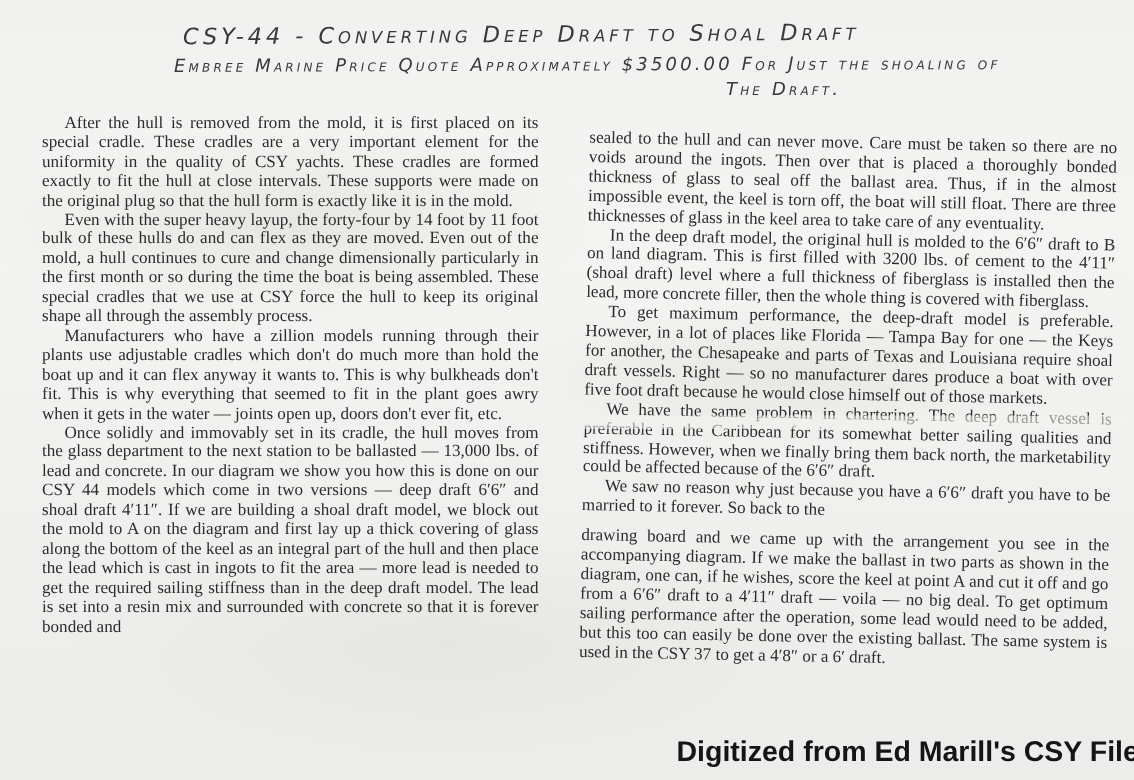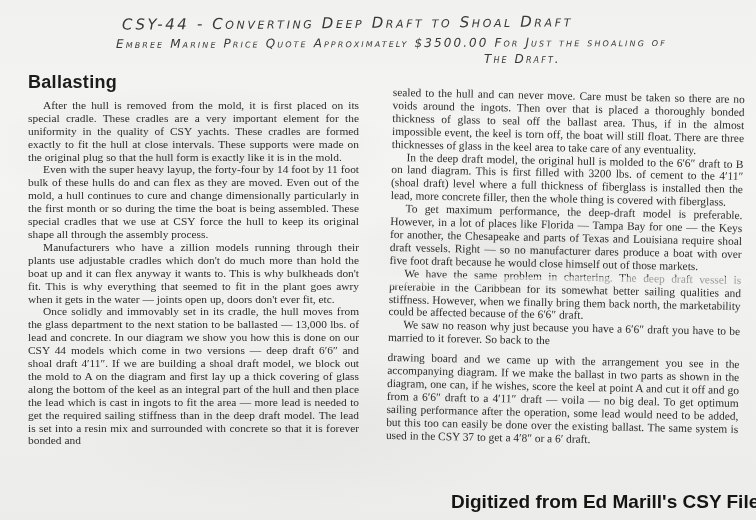--- a/index.html
+++ b/index.html
@@ -112,21 +112,20 @@
 </head>
 <body>
 
 <div class="page">
 
   <div class="handwriting hand-line1">CSY-44  - Converting Deep Draft to Shoal Draft</div>
   <div class="handwriting hand-line2">Embree Marine Price Quote Approximately $3500.00 For Just the shoaling of</div>
   <div class="handwriting hand-line3">The Draft.</div>
 
   <div class="col col-left">
-    <h1 class="heading">Ballasting</h1>
     <p class="indent">After the hull is removed from the mold, it is first placed on its special cradle. These cradles are a very important element for the uniformity in the quality of CSY yachts. These cradles are formed exactly to fit the hull at close intervals. These supports were made on the original plug so that the hull form is exactly like it is in the mold.</p>
     <p class="indent">Even with the super heavy layup, the forty-four by 14 foot by 11 foot bulk of these hulls do and can flex as they are moved. Even out of the mold, a hull continues to cure and change dimensionally particularly in the first month or so during the time the boat is being assembled. These special cradles that we use at CSY force the hull to keep its original shape all through the assembly process.</p>
     <p class="indent">Manufacturers who have a zillion models running through their plants use adjustable cradles which don't do much more than hold the boat up and it can flex anyway it wants to. This is why bulkheads don't fit. This is why everything that seemed to fit in the plant goes awry when it gets in the water — joints open up, doors don't ever fit, etc.</p>
     <p class="indent">Once solidly and immovably set in its cradle, the hull moves from the glass department to the next station to be ballasted — 13,000 lbs. of lead and concrete. In our diagram we show you how this is done on our CSY 44 models which come in two versions — deep draft 6′6″ and shoal draft 4′11″. If we are building a shoal draft model, we block out the mold to A on the diagram and first lay up a thick covering of glass along the bottom of the keel as an integral part of the hull and then place the lead which is cast in ingots to fit the area — more lead is needed to get the required sailing stiffness than in the deep draft model. The lead is set into a resin mix and surrounded with concrete so that it is forever bonded and</p>
   </div>
 
   <div class="col col-right">
     <p>sealed to the hull and can never move. Care must be taken so there are no voids around the ingots. Then over that is placed a thoroughly bonded thickness of glass to seal off the ballast area. Thus, if in the almost impossible event, the keel is torn off, the boat will still float. There are three thicknesses of glass in the keel area to take care of any eventuality.</p>
     <p class="indent">In the deep draft model, the original hull is molded to the 6′6″ draft to B on land diagram. This is first filled with 3200 lbs. of cement to the 4′11″ (shoal draft) level where a full thickness of fiberglass is installed then the lead, more concrete filler, then the whole thing is covered with fiberglass.</p>
     <p class="indent">To get maximum performance, the deep-draft model is preferable. However, in a lot of places like Florida — Tampa Bay for one — the Keys for another, the Chesapeake and parts of Texas and Louisiana require shoal draft vessels. Right — so no manufacturer dares produce a boat with over five foot draft because he would close himself out of those markets.</p>

